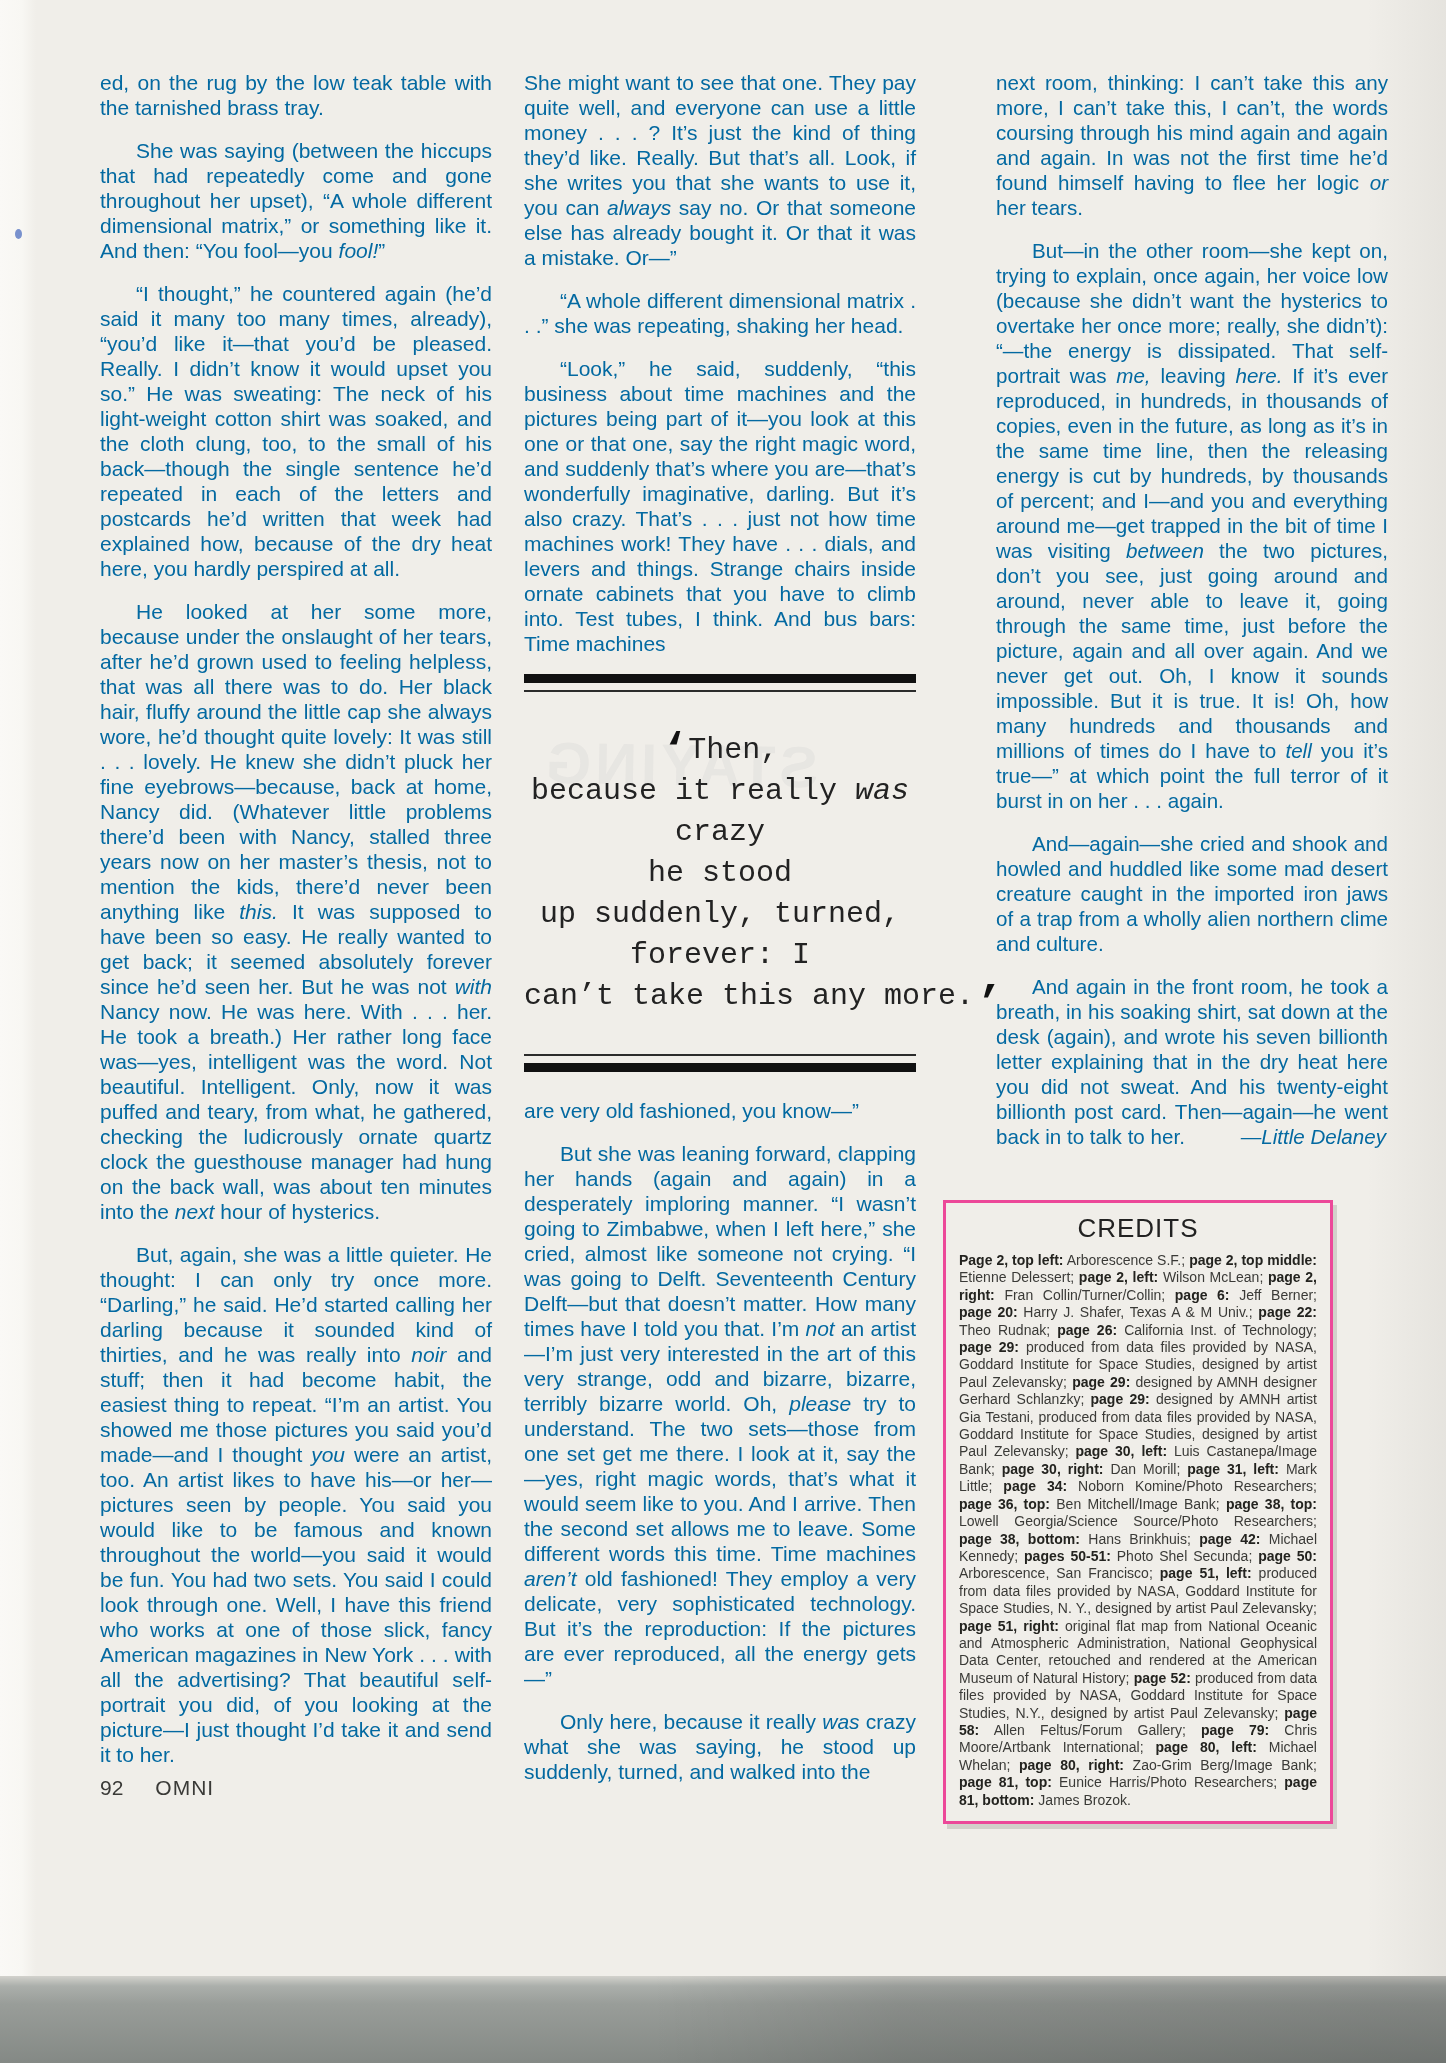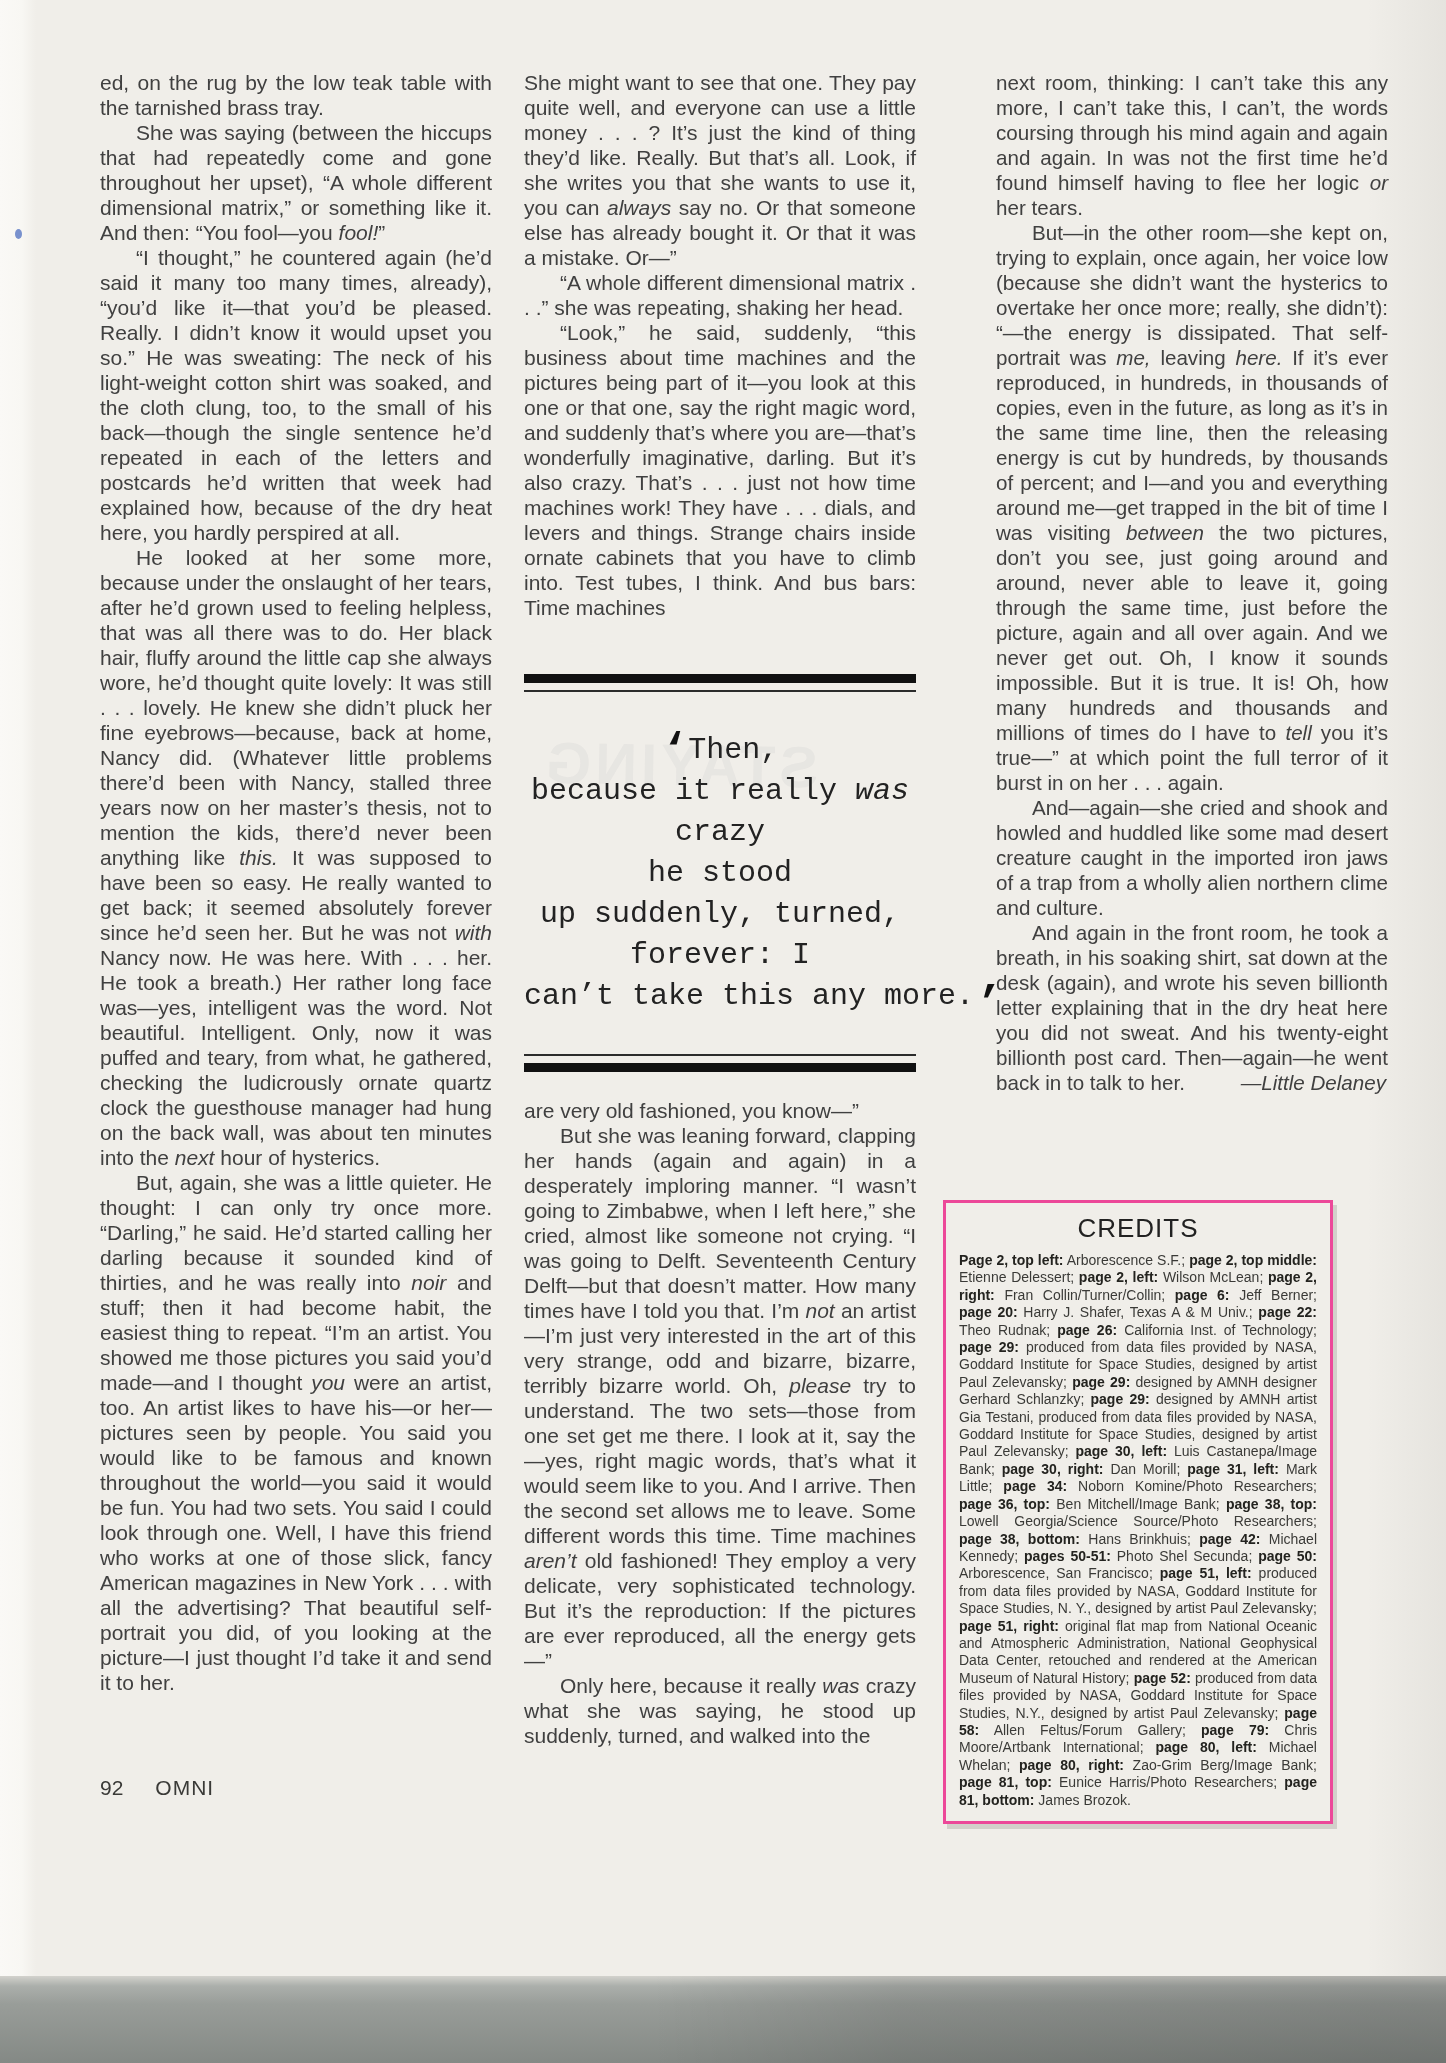--- a/index.html
+++ b/index.html
@@ -9,28 +9,28 @@
   #left-strip{position:absolute;left:0;top:0;width:36px;height:2063px;
       background:linear-gradient(90deg,#faf9f6 0%,#f8f7f3 60%,rgba(248,247,243,0) 100%);}
   #right-vignette{position:absolute;right:0;top:0;width:80px;height:1976px;
       background:linear-gradient(270deg,rgba(60,58,50,0.06),rgba(0,0,0,0));}
   #bottom-band{position:absolute;left:0;top:1976px;width:1446px;height:87px;
       background:linear-gradient(90deg,rgba(0,0,0,0) 45%,rgba(0,0,0,0.10) 62%,rgba(0,0,0,0.16) 100%),
                  linear-gradient(180deg,#d3d2cd 0px,#abafab 10px,#999d99 28px,#848985 100%);}
   #ink-speck{position:absolute;left:15px;top:229px;width:7px;height:10px;border-radius:50%;
       background:#4d6fc0;opacity:.75;}
   
-  .col{position:absolute;width:392px;font-size:21px;line-height:25px;color:#404040;
+  .col{position:absolute;width:392px;font-size:21px;line-height:25px;color:#0369a1;
        text-rendering:optimizeLegibility;}
   #col1{left:100px;top:70px;}
   #col2a{left:524px;top:70px;}
   #col2b{left:524px;top:1098px;}
   #col3{left:996px;top:70px;font-size:20.6px;}
   .bp{margin:0;text-align:justify;}
-  .bp.ind{text-indent:36px;}
+  .bp.ind{text-indent:36px;margin-top:18px;}
   .byline{text-align:right;font-style:italic;margin-top:-25px;padding-right:2px;}
   
   #quote{position:absolute;left:524px;top:674px;width:392px;height:398px;
          display:flex;flex-direction:column;}
   .rule-thick{height:9px;background:#111;}
   .rule-thin{height:2px;background:#2b2b2b;}
   .gap-top{margin-top:7px;}
   #qtext{flex:1;position:relative;display:flex;flex-direction:column;justify-content:center;
          text-align:center;font-size:30px;line-height:41px;color:#222;}
   .qline{white-space:nowrap;position:relative;z-index:1;font-family:Liberation Mono, monospace;}

